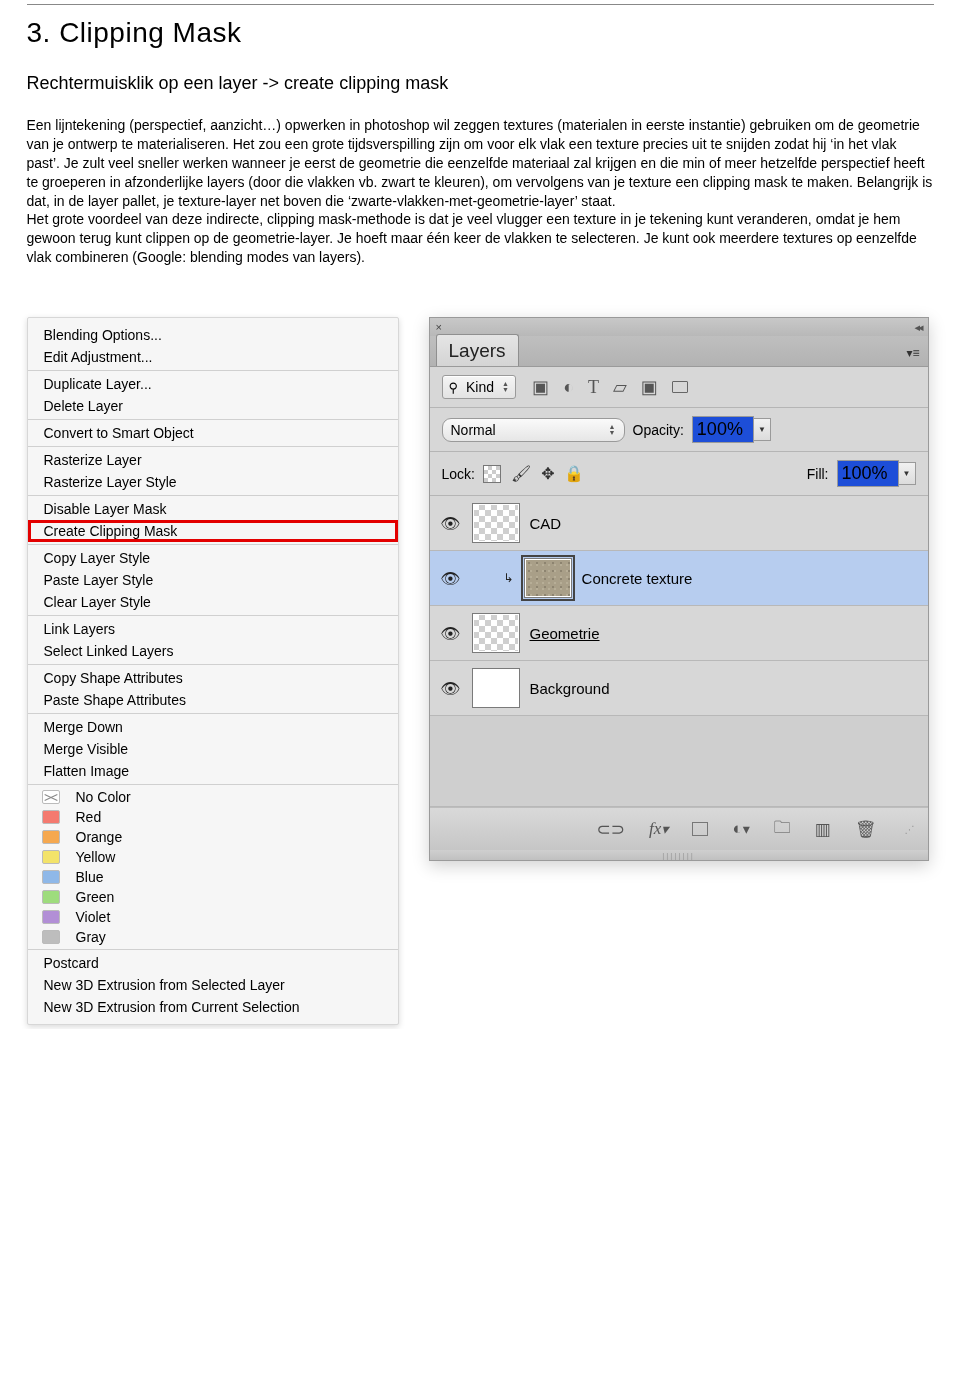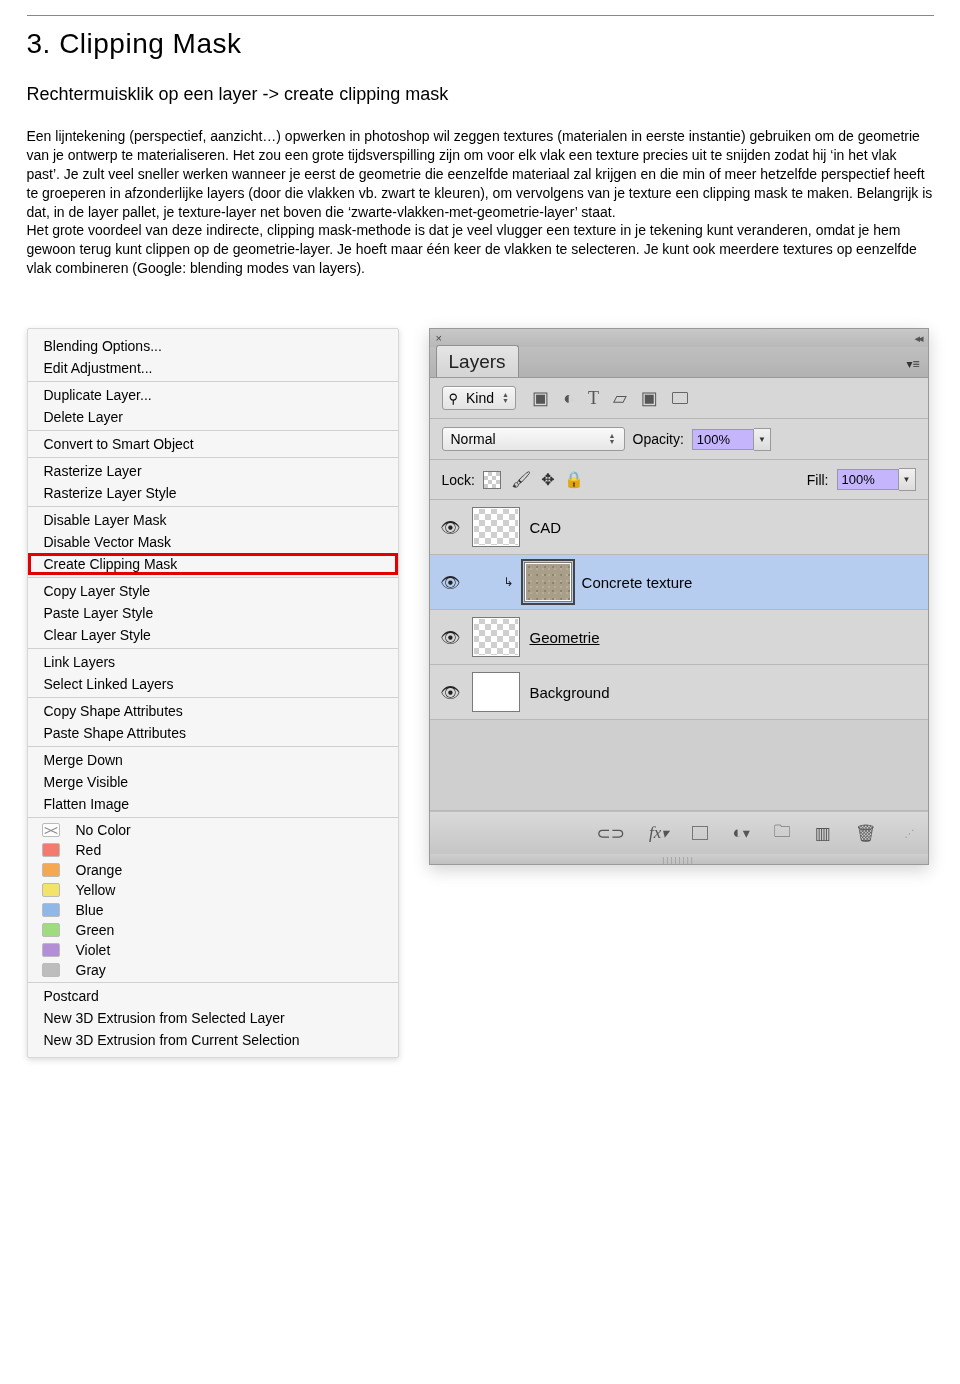--- a/index.html
+++ b/index.html
@@ -1,16 +1,16 @@
 <!DOCTYPE html>
 <html><head>
 <meta charset="utf-8">
 <style>
 html,body{margin:0;padding:0;background:#fff;font-family:"Helvetica Neue",Helvetica,Arial,sans-serif;color:#000;}
-.page{width:931px;margin:15px auto;}
+.page{width:931px;margin:4px auto;}
 .rule{border-top:1px solid #888;margin:0 12px;}
 h1.section-title{font-size:28px;font-weight:400;margin:12px 12px 24px 12px;letter-spacing:.5px;}
 p.intro{font-size:18px;margin:18px 12px 22px 12px;}
 p.body{font-size:14px;line-height:1.35;margin:0 12px 18px 12px;}
 .figures{display:flex;gap:30px;margin:50px 12px 0 12px;align-items:flex-start;}
 
 
 .ctx{width:370px;background:#f6f6f6;border:1px solid #d7d7d7;border-radius:2px;box-shadow:0 2px 6px rgba(0,0,0,.15);font-family:"Lucida Grande","Helvetica Neue",Arial,sans-serif;font-size:14px;padding:4px 0;}
 .ctx .grp{border-bottom:1px solid #d0d0d0;padding:2px 0;}
 .ctx .grp:last-child{border-bottom:none;}
@@ -36,25 +36,25 @@
 .panel .tabs .menu{padding:0 8px 6px;color:#333;font-size:12px;}
 .panel .body{background:#d7d7d7;border:1px solid #9a9a9a;border-top:none;}
 .panel .row{display:flex;align-items:center;padding:8px 12px;gap:8px;}
 .panel .row.sep{border-bottom:1px solid #b5b5b5;}
 .panel .kind{display:flex;align-items:center;border:1px solid #9a9a9a;border-radius:3px;background:linear-gradient(#f5f5f5,#e3e3e3);padding:3px 6px;gap:8px;font-size:14px;box-shadow:0 1px 0 #fff inset;}
 .panel .kind .mag{font-size:13px;}
 .panel .kind .stepper{display:flex;flex-direction:column;font-size:7px;color:#555;line-height:6px;}
 .panel .filter-icons{display:flex;gap:14px;align-items:center;margin-left:8px;color:#555;}
 .panel .filter-icons span{font-size:18px;}
 .panel .filter-icons .box{width:14px;height:10px;border:1px solid #666;border-radius:1px;}
-.panel .sel{border:1px solid #9a9a9a;background:linear-gradient(#fafafa,#e6e6e6);border-radius:3px;padding:3px 8px;font-size:14px;}
+.panel .sel{border:1px solid #9a9a9a;background:linear-gradient(#fafafa,#e6e6e6);border-radius:9px;padding:3px 8px;font-size:14px;}
 .panel .sel.blend{width:165px;display:flex;align-items:center;justify-content:space-between;}
 .panel .sel .stepper{display:flex;flex-direction:column;font-size:7px;color:#555;line-height:6px;}
 .panel .valbox{display:flex;align-items:center;}
-.panel .valbox input{width:52px;border:1px solid #9a9a9a;font-size:13px;padding:2px 4px;background:#c4b5fd;}
+.panel .valbox input{width:52px;border:1px solid #9a9a9a;font-size:18px;padding:2px 4px;background:#1d4ed8;}
 .panel .valbox .dd{border:1px solid #9a9a9a;border-left:none;background:linear-gradient(#f1f1f1,#dcdcdc);width:16px;height:21px;display:flex;align-items:center;justify-content:center;font-size:8px;color:#333;}
 .panel .lbl{font-size:14px;}
 .panel .lock-icons{display:flex;gap:10px;align-items:center;color:#333;}
 .panel .lock-icons .chk{width:16px;height:16px;border:1px solid #777;background:repeating-conic-gradient(#ccc 0 25%,#fff 0 50%) 0 0/8px 8px;}
 .panel .lock-icons span{font-size:16px;}
 .panel .layers{background:#d7d7d7;}
 .panel .layer{display:flex;align-items:center;height:54px;border-bottom:1px solid #b8b8b8;padding:0 10px;gap:10px;font-size:15px;}
 .panel .layer.selected{background:#b7cdef;}
 .panel .layer .eye{width:22px;text-align:center;color:#222;font-size:16px;}
 .panel .layer .spacer{width:16px;}
@@ -98,21 +98,20 @@
         </div>
         <div class="grp">
           <div class="item">Convert to Smart Object</div>
         </div>
         <div class="grp">
           <div class="item dis">Rasterize Layer</div>
           <div class="item dis">Rasterize Layer Style</div>
         </div>
         <div class="grp">
           <div class="item dis">Disable Layer Mask</div>
-          <div class="item dis">Disable Vector Mask</div>
           <div class="item hl">Create Clipping Mask</div>
         </div>
         <div class="grp">
           <div class="item dis">Copy Layer Style</div>
           <div class="item dis">Paste Layer Style</div>
           <div class="item dis">Clear Layer Style</div>
         </div>
         <div class="grp">
           <div class="item dis">Link Layers</div>
           <div class="item dis">Select Linked Layers</div>

